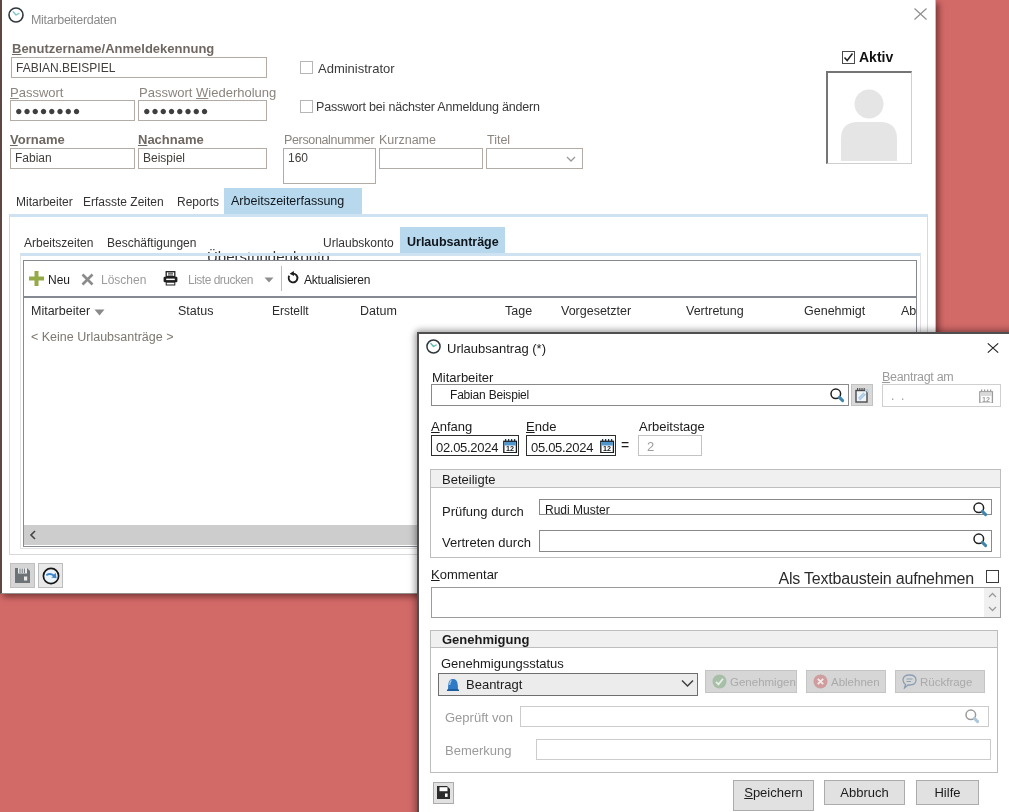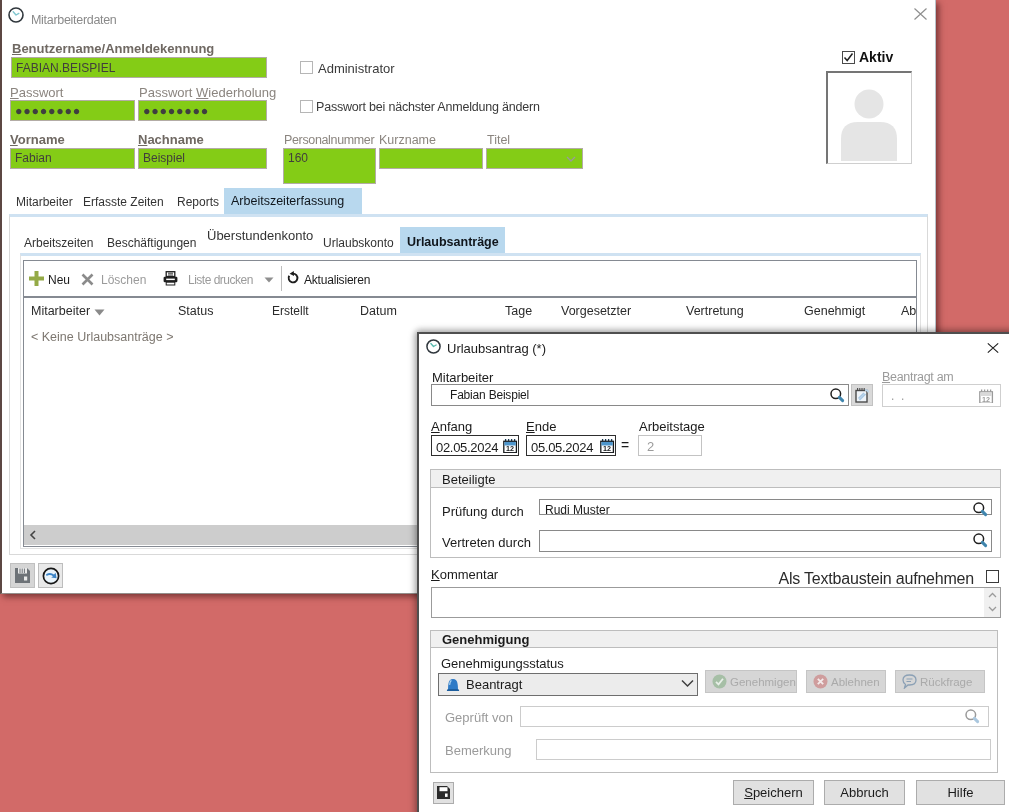--- a/index.html
+++ b/index.html
@@ -1,19 +1,19 @@
 <!DOCTYPE html>
 <html><head><meta charset="utf-8">
 <style>
   html,body{margin:0;padding:0}
   body{width:1009px;height:812px;background:#d26a68;font-family:"Liberation Sans",sans-serif;position:relative;overflow:hidden}
   .ab{position:absolute}
   .lb{position:absolute;font-size:13px;color:#6f6862;white-space:nowrap}
   .lbb{position:absolute;font-size:13px;font-weight:bold;color:#6f6862;white-space:nowrap}
-  .inp{position:absolute;background:#84cc16;border:1px solid #b3aca6;font-size:12px;color:#413e3c;box-sizing:border-box;line-height:19px;padding-left:4px;white-space:nowrap}
+  .inp{position:absolute;background:#ffffff;border:1px solid #b3aca6;font-size:12px;color:#413e3c;box-sizing:border-box;line-height:19px;padding-left:4px;white-space:nowrap}
   .dlb{position:absolute;font-size:13px;color:#1b1b1b;white-space:nowrap}
   .dgr{position:absolute;font-size:13px;color:#9b9b9b;white-space:nowrap}
   .dinp{position:absolute;background:#fff;border:1px solid #898989;font-size:12px;color:#1b1b1b;box-sizing:border-box;white-space:nowrap}
   .cb{position:absolute;width:13px;height:13px;background:#fff;border:1px solid #b6b6b6;box-sizing:border-box}
   .btn{position:absolute;background:#e1e1e1;border:1px solid #acacac;box-sizing:border-box;font-size:13px;color:#1b1b1b;text-align:center}
   u{text-decoration:underline}
 </style></head>
 <body>
 
 <div class="ab" id="win" style="left:0;top:0;width:936px;height:594px;background:#fff;border-left:2px solid #5c4743;border-bottom:1px solid #948f8c;border-right:1px solid #b9c3ca;box-sizing:border-box;box-shadow:3px 3px 6px rgba(70,25,25,.6)"></div>
@@ -68,21 +68,21 @@
 <div class="ab" style="left:16px;top:195px;font-size:12px;color:#333">Mitarbeiter</div>
 <div class="ab" style="left:83px;top:195px;font-size:12px;color:#333">Erfasste Zeiten</div>
 <div class="ab" style="left:177px;top:195px;font-size:12px;color:#333">Reports</div>
 <div class="ab" style="left:231px;top:194px;font-size:12.5px;font-weight:normal;color:#10161c">Arbeitszeiterfassung</div>
 
 <div class="ab" style="left:9px;top:214px;width:919px;height:341px;border:1px solid #d9d9d9;border-top:3px solid #cfe2f2;box-sizing:border-box"></div>
 
 <div class="ab" style="left:400px;top:227px;width:105px;height:28px;background:#b8d8ee"></div>
 <div class="ab" style="left:24px;top:236px;font-size:12px;color:#333">Arbeitszeiten</div>
 <div class="ab" style="left:107px;top:236px;font-size:12px;color:#333">Beschäftigungen</div>
-<div class="ab" style="left:207px;top:228px;font-size:13px;color:#333">Überstundenkonto</div>
+<div class="ab" style="left:207px;top:248px;font-size:15px;color:#333">Überstundenkonto</div>
 <div class="ab" style="left:323px;top:236px;font-size:12px;color:#333">Urlaubskonto</div>
 <div class="ab" style="left:407px;top:235px;font-size:12.5px;font-weight:bold;color:#10161c">Urlaubsanträge</div>
 
 <div class="ab" style="left:20px;top:253px;width:901px;height:296px;border:1px solid #e2e2e2;border-top:3px solid #cfe2f2;box-sizing:border-box"></div>
 
 <div class="ab" style="left:23px;top:260px;width:894px;height:37px;background:#fff;border:1px solid #858a92;box-sizing:border-box"></div>
 <svg class="ab" style="left:29px;top:271px" width="15" height="15" viewBox="0 0 15 15">
     <path d="M5.5 0 L9.5 0 L9.5 5.5 L15 5.5 L15 9.5 L9.5 9.5 L9.5 15 L5.5 15 L5.5 9.5 L0 9.5 L0 5.5 L5.5 5.5 Z" fill="#94aa46"></path>
   </svg>
 <div class="ab" style="left:48px;top:273px;font-size:12px;color:#1c1c1c">Neu</div>
@@ -267,15 +267,15 @@
 </svg>
 <div class="dgr" style="left:445px;top:743px">Bemerkung</div>
 <div class="ab" style="left:536px;top:739px;width:455px;height:21px;background:#fff;border:1px solid #ccc;box-sizing:border-box"></div>
 
 <div class="btn" style="left:433px;top:782px;width:21px;height:22px"></div>
 <svg class="ab" style="left:437px;top:786px" width="13" height="13" viewBox="0 0 13 13">
   <path d="M0 0 H10 L13 3 V13 H0 Z" fill="#2b2b2b"></path>
   <rect x="2.5" y="1.2" width="8" height="4" fill="#fff"></rect>
   <rect x="8" y="7.5" width="2.6" height="3.4" fill="#fff"></rect>
 </svg>
-<div class="btn" style="left:733px;top:780px;width:81px;height:25px;line-height:23px"><u>S</u>peichern</div>
+<div class="btn" style="left:733px;top:780px;width:81px;height:31px;line-height:23px"><u>S</u>peichern</div>
 <div class="btn" style="left:824px;top:780px;width:81px;height:25px;line-height:23px">Abbruch</div>
-<div class="btn" style="left:916px;top:780px;width:89px;height:25px;line-height:23px">Hilfe</div>
+<div class="btn" style="left:916px;top:780px;width:63px;height:25px;line-height:23px">Hilfe</div>
 
 </body></html>

